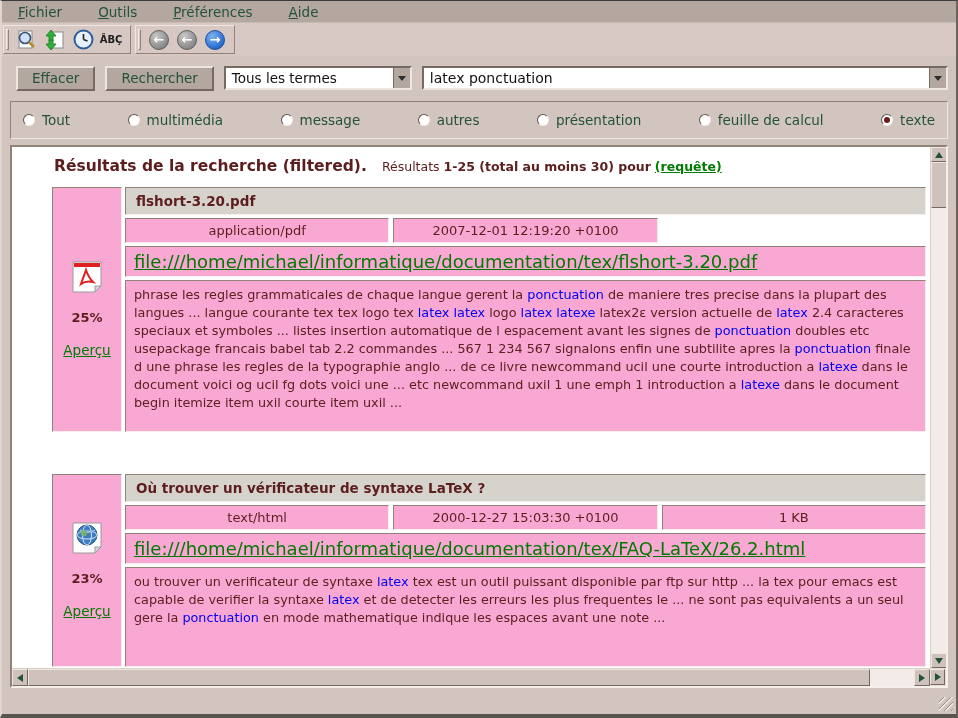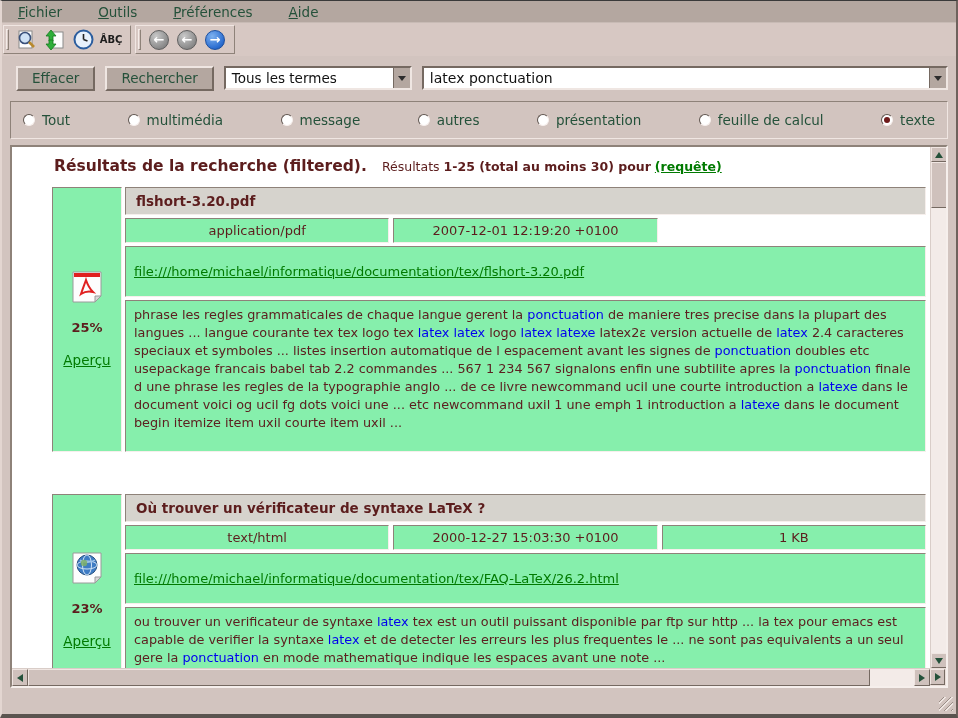--- a/index.html
+++ b/index.html
@@ -165,26 +165,26 @@
     flex: 0 0 70px; background:#fffee2;
     border:1px solid; border-color:#8e8279 #f6efec #f6efec #8e8279;
     display:flex; flex-direction:column; align-items:center; justify-content:center;
     gap: 17px; padding: 6px 0;
   }
   .pct { font-weight:bold; color:#5c1d1d; font-size:13px; }
   .preview-link { color:#007a00; text-decoration:underline; font-size:13.5px; cursor:pointer; }
   .res-right { flex:1 1 auto; display:flex; flex-direction:column; gap:3px; min-width:0; }
   .cell {
     border:1px solid; border-color:#8e8279 #f6efec #f6efec #8e8279;
-    background:#86efac;
+    background:#f9a8d4;
   }
   .row-title { background:#d6d3cd; font-weight:bold; color:#5c1d1d; font-size:13.5px; padding: 5px 10px; }
   .row-meta { display:grid; grid-template-columns: 1fr 1fr 1fr; gap:4px; }
   .row-meta .cell { text-align:center; color:#5c1d1d; font-size:13px; padding: 4px 2px; }
-  .row-url { padding: 17px 8px; font-size: 13px; }
+  .row-url { padding: 4px 8px; font-size: 18px; }
   .row-url a { color:#007a00; text-decoration: underline; cursor:pointer; }
   .row-snippet { padding: 5px 8px; font-size: 12.8px; color:#5c2020; line-height: 18px; }
   .row-snippet .hl { color:#0000ee; }
   .gap40 { height: 40px; }
   .snippet-tall { min-height: 152px; }
   .snippet-mid { min-height: 100px; }
 
   
   .vscroll {
     position:absolute; top:0; right:0; bottom:18px; width:16px;

